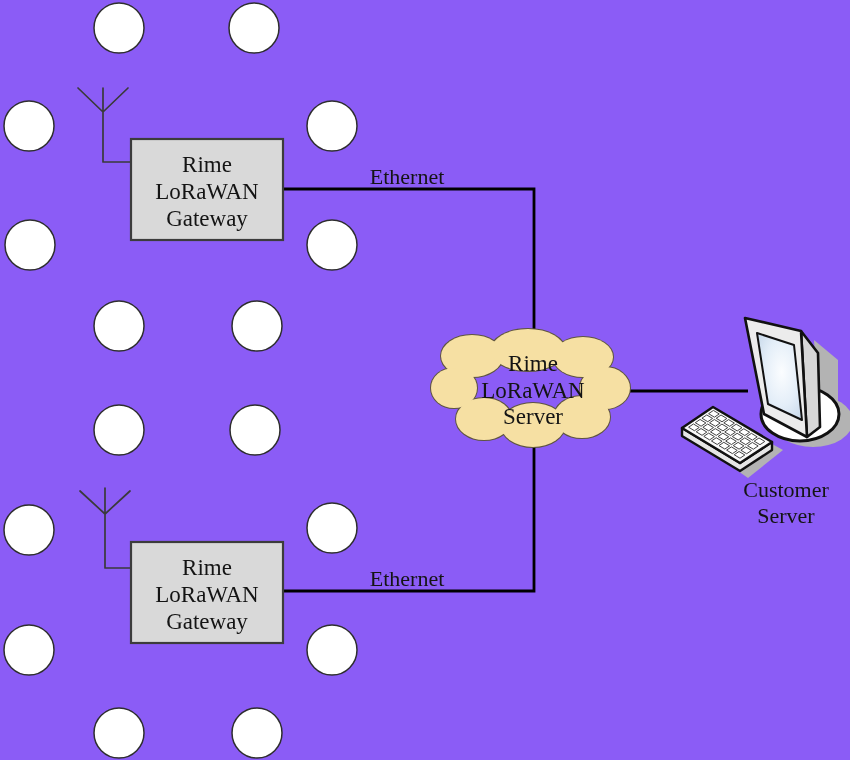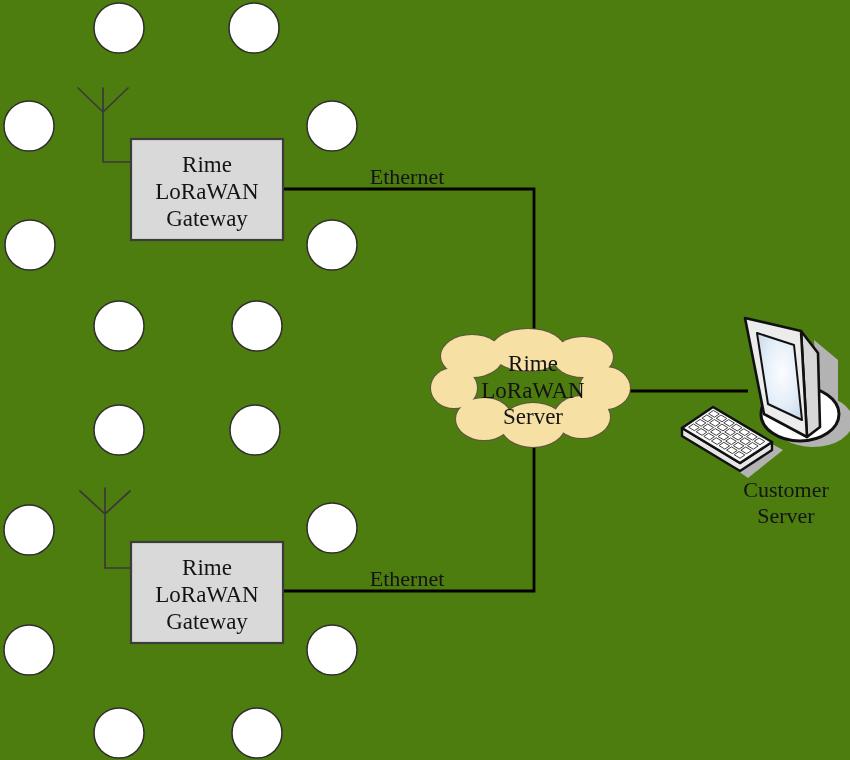--- a/index.html
+++ b/index.html
@@ -1,16 +1,16 @@
 <!DOCTYPE html>
 <html><head>
 <meta charset="utf-8">
 <style>
   html,body{margin:0;padding:0;background:#ffffff;}
-  .stage{width:850px;height:760px;position:relative;background:#4d7c0f;overflow:hidden;}
+  .stage{width:850px;height:760px;position:relative;background:#8b5cf6;overflow:hidden;}
   svg{display:block;}
   text{font-family:"Liberation Serif","DejaVu Serif",serif;fill:#141414;}
   .t23{font-size:23px;}
   .t22{font-size:22px;}
   .node{fill:#ffffff;stroke:#2e2e2e;stroke-width:1.5;}
   .wire{stroke:#000000;stroke-width:2.8;fill:none;}
   .thin{stroke:#3a3a3a;stroke-width:1.7;fill:none;stroke-linecap:round;stroke-linejoin:round;}
   .gw{stroke:#3c3c3c;stroke-width:2.2;}
   .cloud-bump{fill:#f6e0a3;stroke:#5f5540;stroke-width:2;}
   .cloud-cover{fill:#f6e0a3;stroke:none;}

